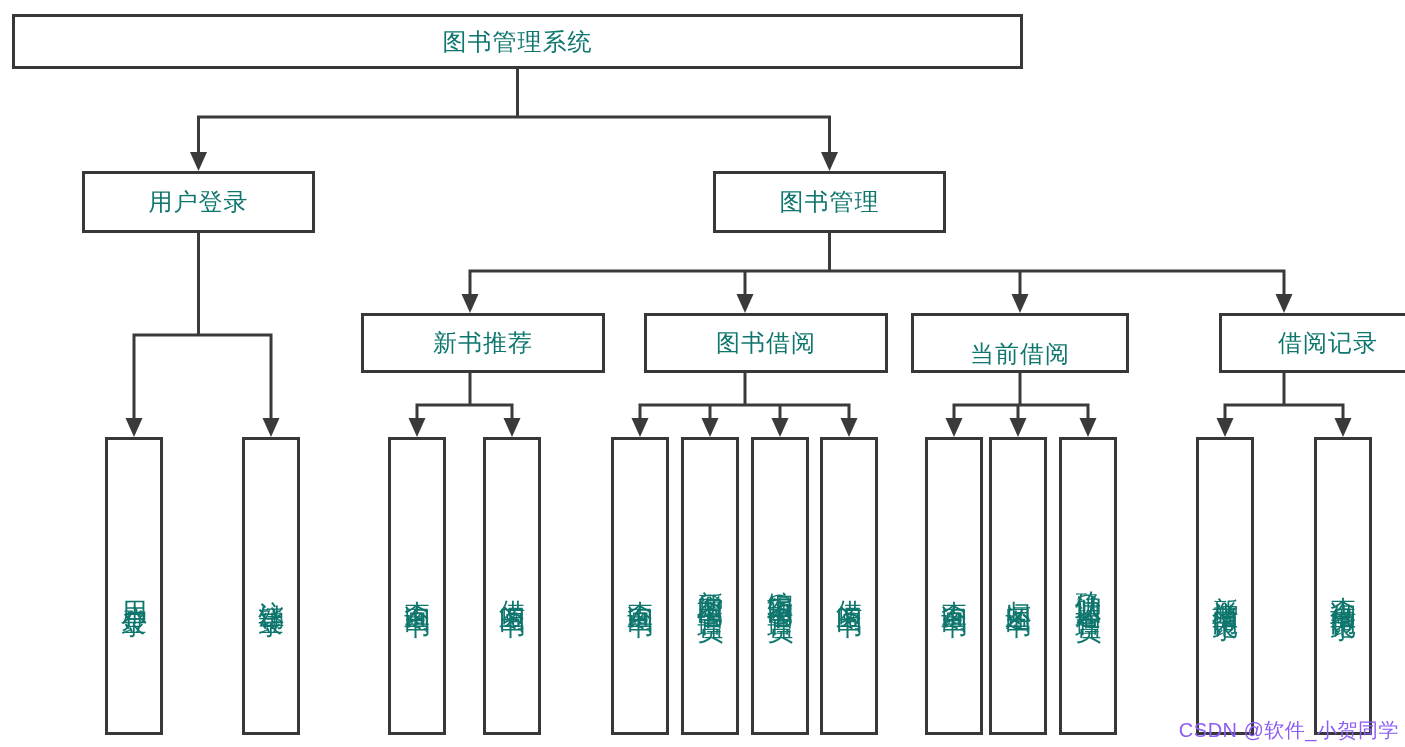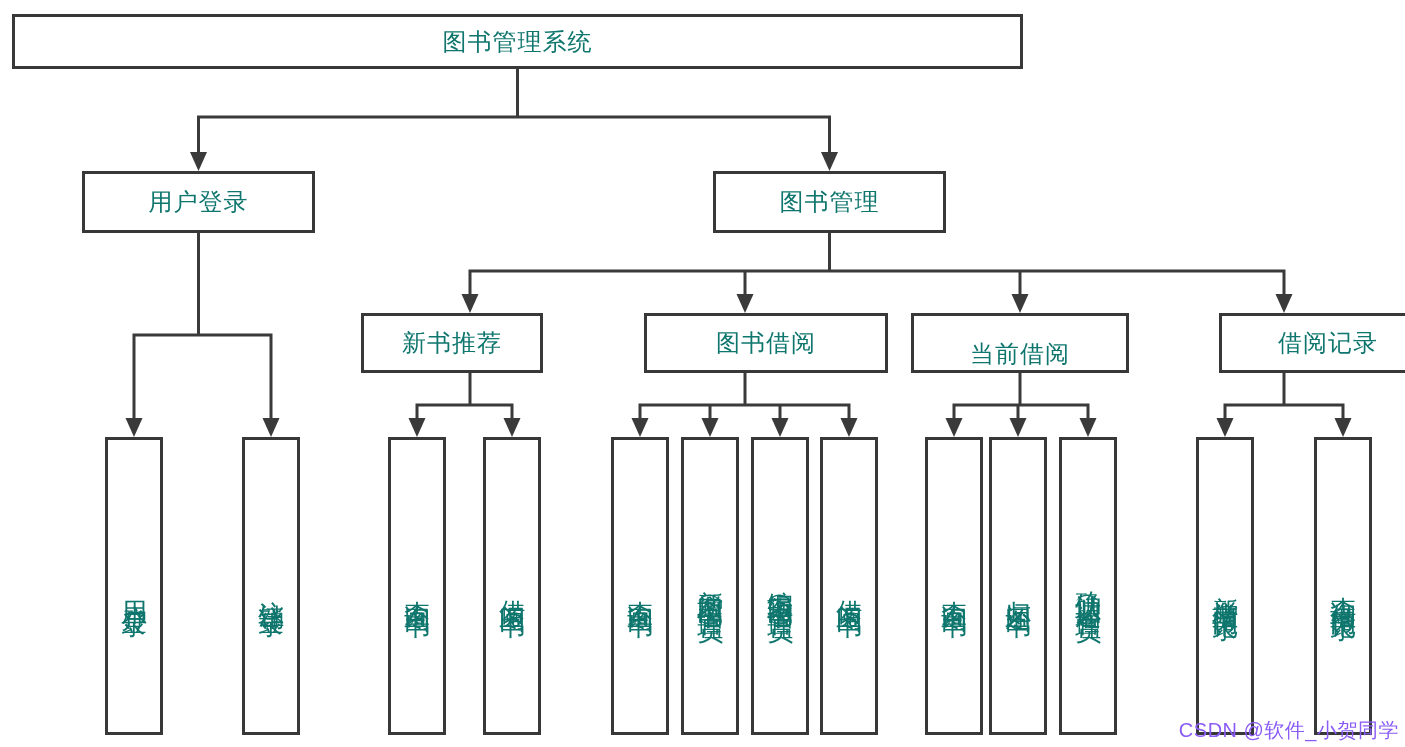--- a/index.html
+++ b/index.html
@@ -108,21 +108,21 @@
     <span class="h-label">图书管理系统</span>
   </div>
 
   <div class="node" style="left:82px;top:171px;width:233px;height:62px;">
     <span class="h-label">用户登录</span>
   </div>
   <div class="node" style="left:713px;top:171px;width:233px;height:62px;">
     <span class="h-label">图书管理</span>
   </div>
 
-  <div class="node" style="left:361px;top:313px;width:182px;height:60px;">
+  <div class="node" style="left:361px;top:313px;width:244px;height:60px;">
     <span class="h-label">新书推荐</span>
   </div>
   <div class="node" style="left:644px;top:313px;width:244px;height:60px;">
     <span class="h-label">图书借阅</span>
   </div>
   <div class="node" style="left:911px;top:313px;width:218px;height:60px;align-items:flex-end;">
     <span class="h-label">当前借阅</span>
   </div>
   <div class="node" style="left:1175px;top:313px;width:218px;height:60px;margin-left:44px;">
     <span class="h-label">借阅记录</span>

